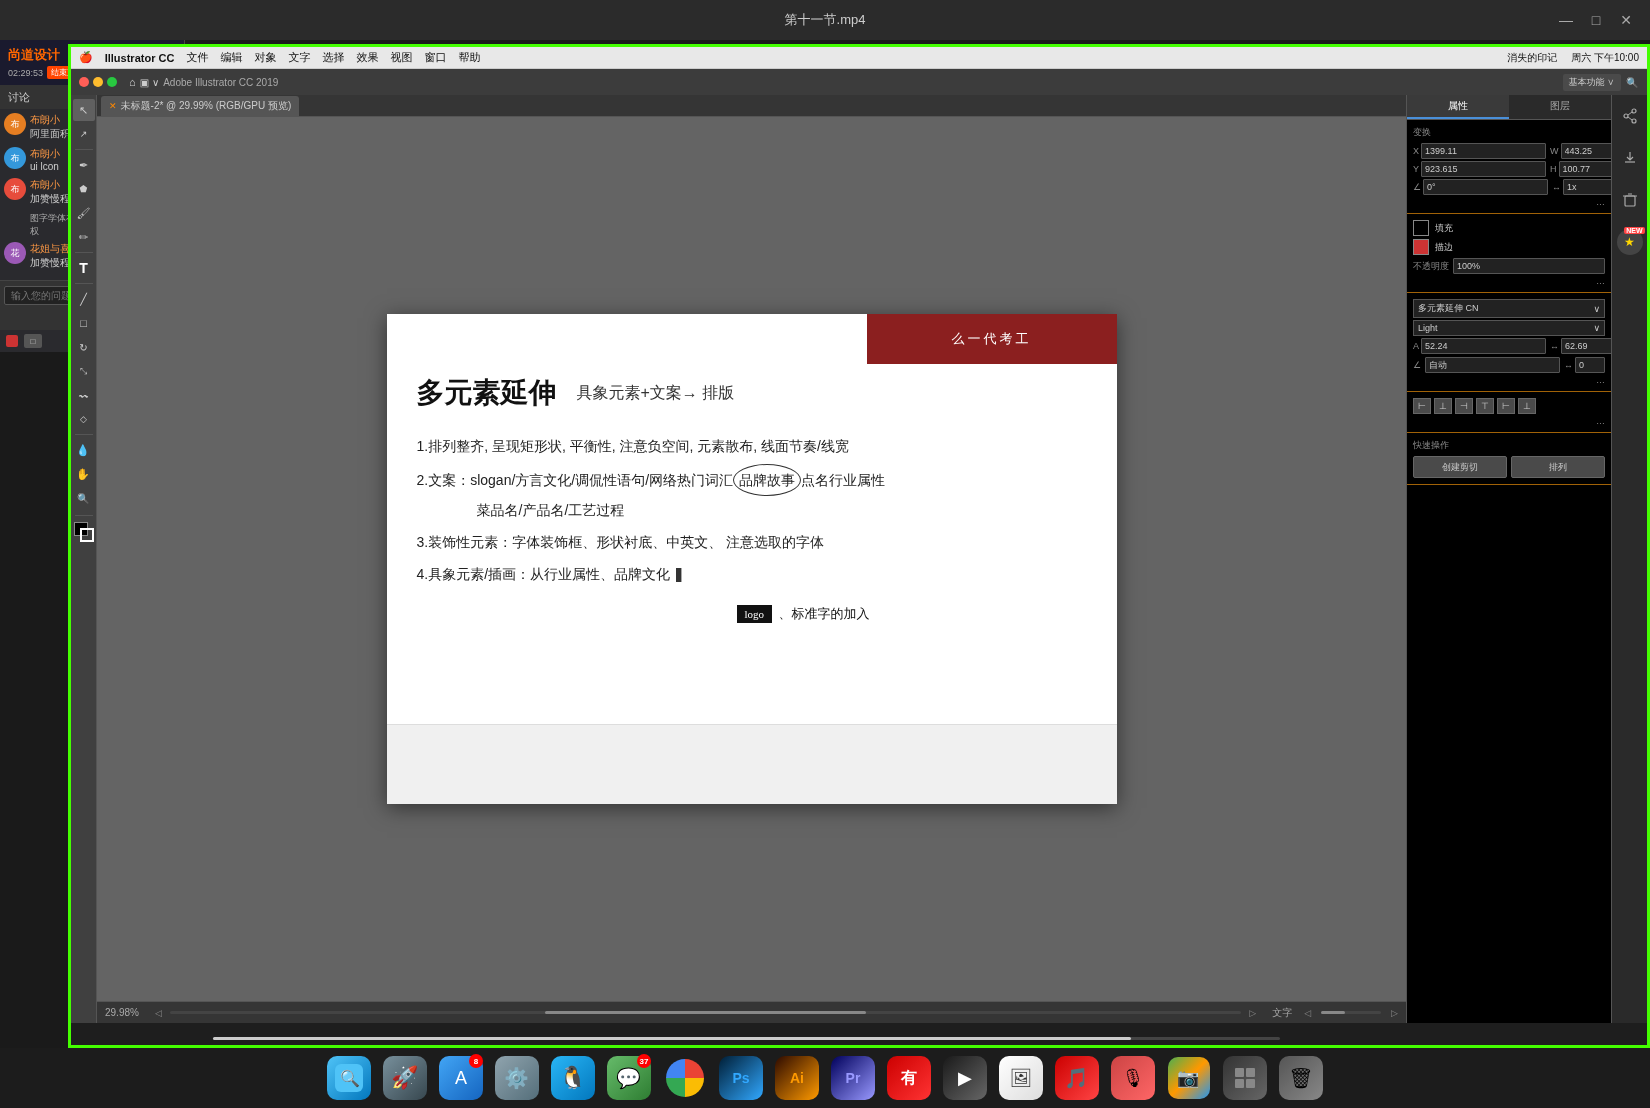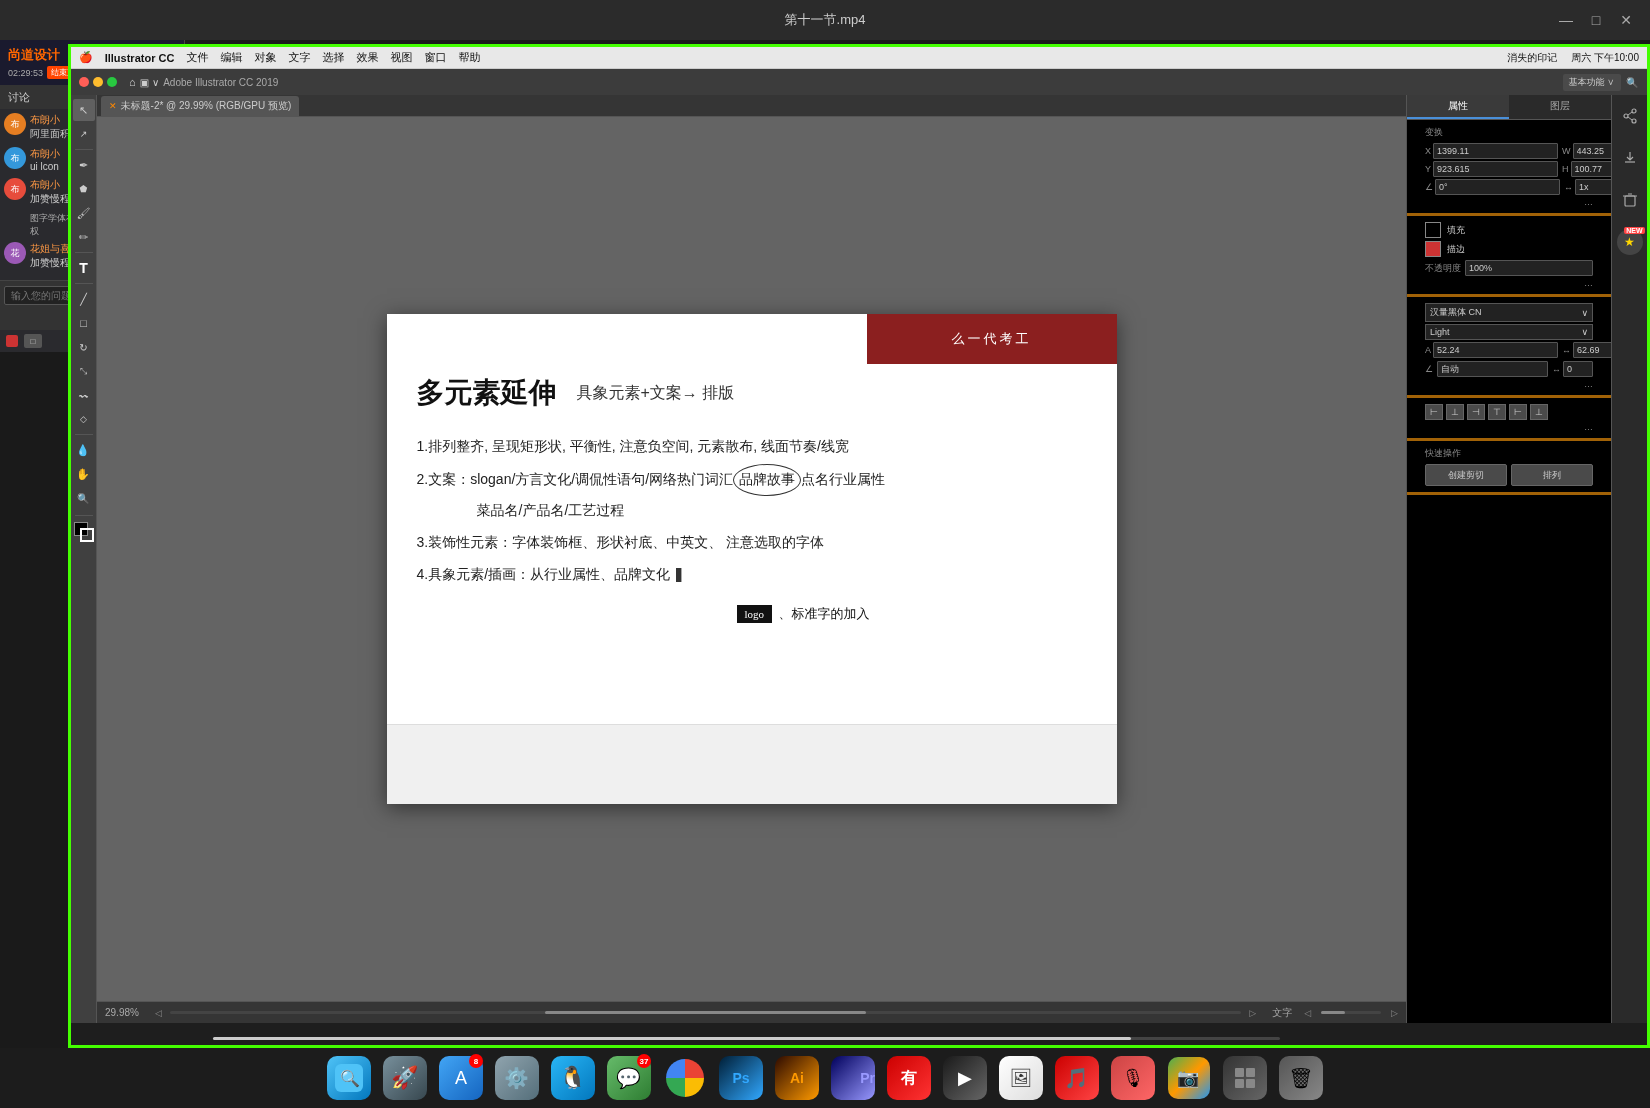--- a/index.html
+++ b/index.html
@@ -286,21 +286,20 @@
     .slide-line {
       font-size: 14px;
       margin-bottom: 4px;
       color: #222;
     }
     .circled {
       border: 1.5px solid #333;
       border-radius: 50%;
       padding: 1px 5px;
       display: inline-block;
-      font-family: Liberation Mono, monospace;
     }
     .logo-box {
       display: inline-block;
       background: #111;
       color: #fff;
       padding: 3px 8px;
       font-size: 11px;
       font-family: serif;
       margin-right: 2px;
     }
@@ -348,22 +347,22 @@
       font-size: 10px;
       color: #aaa;
       cursor: pointer;
     }
     .right-panel-tab.active {
       color: #fff;
       background: #3a3a3a;
       border-bottom: 2px solid #4a90d9;
     }
     .right-section {
-      padding: 6px 18px;
-      border-bottom: 3px solid #a16207;
+      padding: 6px 6px;
+      border-bottom: 1px solid #a16207;
     }
     .right-section-label {
       font-size: 9px;
       color: #888;
       margin-bottom: 4px;
       text-transform: uppercase;
     }
     .prop-input {
       flex: 1;
       height: 16px;
@@ -567,21 +566,21 @@
 
     
     .finder-icon { background: linear-gradient(135deg, #4fc3f7, #0277bd); }
     .rocket-icon { background: linear-gradient(135deg, #78909c, #37474f); }
     .appstore-icon { background: linear-gradient(135deg, #42a5f5, #1565c0); }
     .settings-icon { background: linear-gradient(135deg, #90a4ae, #546e7a); }
     .qq-icon { background: linear-gradient(135deg, #29b6f6, #0277bd); }
     .wechat-icon { background: linear-gradient(135deg, #66bb6a, #2e7d32); }
     .ps-icon { background: linear-gradient(135deg, #001e36, #31a8ff); }
     .ai-icon { background: linear-gradient(135deg, #2d0a00, #ff9a00); }
-    .pr-icon { background: linear-gradient(135deg, #00005b, #9999ff); justify-content: flex-end; }
+    .pr-icon { background: linear-gradient(135deg, #00005b, #9999ff); }
     .youdao-icon { background: linear-gradient(135deg, #cc0000, #ff3333); }
     .fcpx-icon { background: linear-gradient(135deg, #1a1a1a, #666); }
     .preview-icon { background: linear-gradient(135deg, #fff, #ddd); color: #333; }
     .netease-icon { background: linear-gradient(135deg, #cc0000, #ff4444); }
     .netease2-icon { background: linear-gradient(135deg, #cc4444, #ff6666); }
     .grid-icon { background: linear-gradient(135deg, #333, #666); }
     .trash-icon { background: linear-gradient(135deg, #555, #888); }
   </style>
 </head>
 <body>
@@ -871,21 +870,21 @@
           </div>
           <div style="display:flex;align-items:center;gap:4px;margin-bottom:2px;">
             <span style="font-size:9px;color:#888;">不透明度</span>
             <input class="prop-input" style="flex: 1 1 0%;" value="100%">
           </div>
           <span style="font-size:9px;color:#888;display:block;text-align:right;">…</span>
         </div>
 
         <div class="right-section">
           <div class="font-dropdown">
-            <span>汉量黑体 CN</span>
+            <span>多元素延伸 CN</span>
             <span>∨</span>
           </div>
           <div class="font-dropdown">
             <span>Light</span>
             <span>∨</span>
           </div>
           <div style="display:flex;gap:4px;align-items:center;">
             <div style="display:flex;align-items:center;gap:2px;flex:1;">
               <span style="font-size:9px;color:#888;">A</span>
               <input class="prop-input" value="52.24" style="flex: 1 1 0%;">

